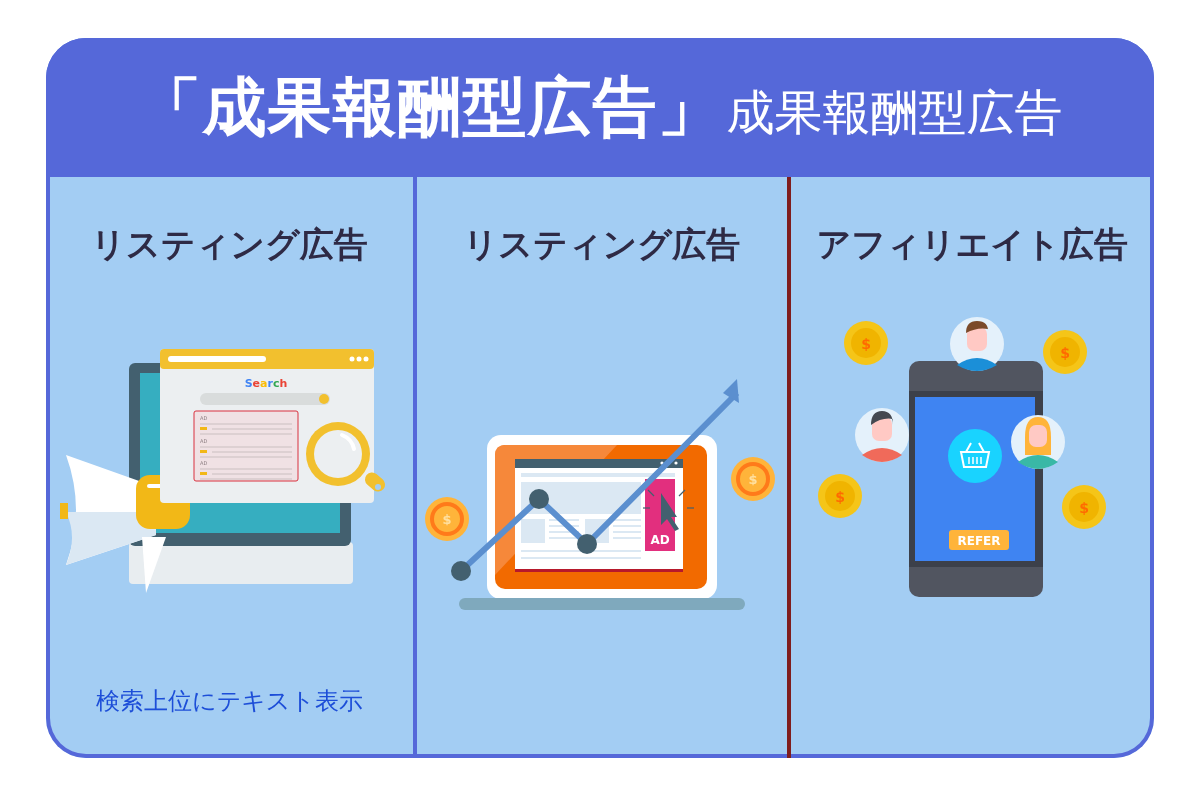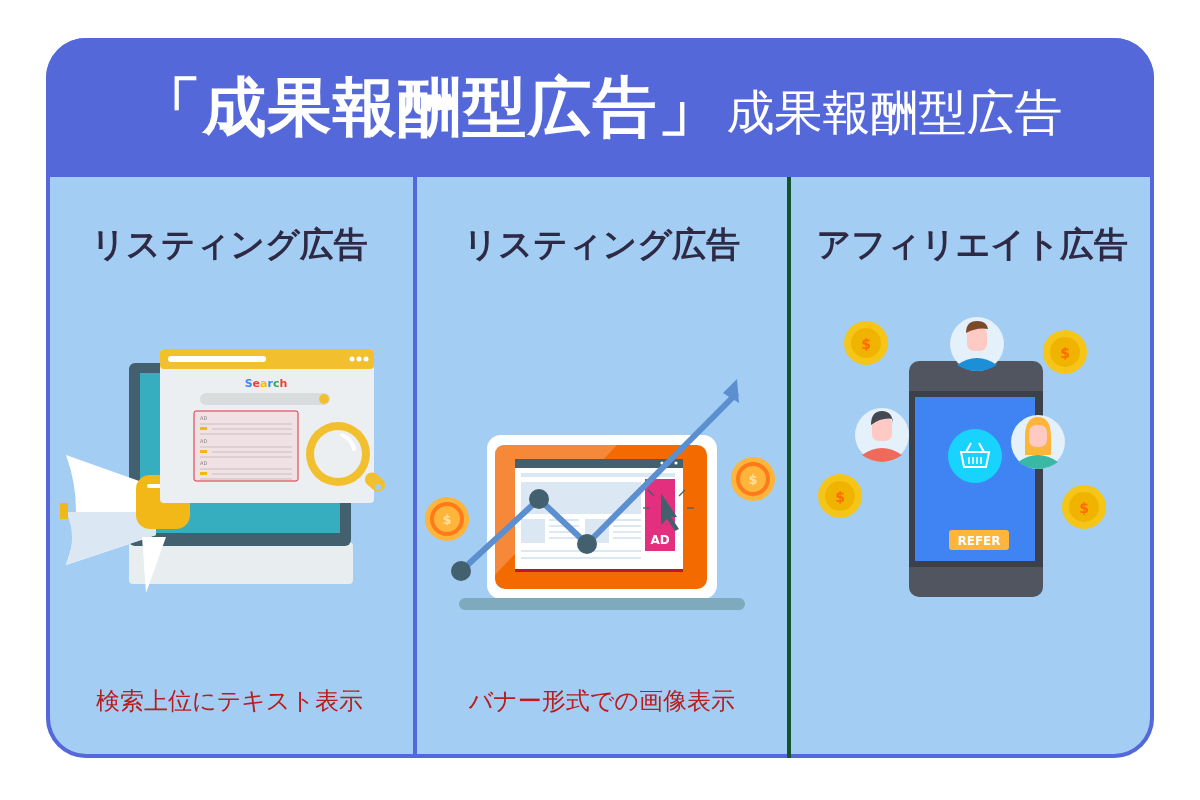--- a/index.html
+++ b/index.html
@@ -14,28 +14,28 @@
     position: absolute; left: 0; top: 0; width: 100%; height: 139px;
     background: #5568d9; display: flex; align-items: center; justify-content: center;
   }
   .title { color: #fff; font-weight: bold; white-space: nowrap; display: flex; align-items: baseline; }
   .title .main { font-size: 64px; letter-spacing: 1px; }
   .title .sub { font-size: 48px; font-weight: normal; margin-left: 4px; }
   .cols { position: absolute; left: 0; top: 139px; width: 100%; height: 581px; display: flex; }
   .col { position: relative; height: 100%; padding-left: 43px; }
   .col.c1 { width: 367px; }
   .col.c2 { width: 370px; border-left: 4px solid #5568d9; }
-  .col.c3 { width: 363px; border-left: 4px solid #14532d; }
+  .col.c3 { width: 363px; border-left: 4px solid #7f1d1d; }
   .col-title {
     position: absolute; top: 45px; left: 0; width: 100%; text-align: center;
     font-size: 34px; font-weight: bold; color: #2e2a45;
   }
   .col-caption {
     position: absolute; top: 508px; left: 0; width: 100%; text-align: center;
-    font-size: 24px; color: #b91c1c;
+    font-size: 24px; color: #1d4ed8;
   }
   .illus { position: absolute; left: 0; top: 130px; width: 100%; height: 330px; }
   svg { display: block; }
 </style>
 </head>
 <body>
 
 <div class="frame">
   <div class="header">
     <div class="title">
@@ -169,21 +169,20 @@
               <circle cx="30" cy="212" r="15" fill="#ffb43a" stroke="#ff7a1a" stroke-width="4"></circle>
             <text x="30" y="217" text-anchor="middle" fill="#ffe0a0" font-weight="bold" font-size="13" font-family="DejaVu Sans, sans-serif">$</text>
           </g>
           <g>
             <circle cx="336" cy="172" r="22" fill="#ffb43a"></circle>
               <circle cx="336" cy="172" r="15" fill="#ffb43a" stroke="#ff7a1a" stroke-width="4"></circle>
             <text x="336" y="177" text-anchor="middle" fill="#ffe0a0" font-weight="bold" font-size="13" font-family="DejaVu Sans, sans-serif">$</text>
           </g>
         </svg>
       </div>
-      <div class="col-caption">バナー形式での画像表示</div>
     </div>
 
     <div class="col c3">
       <div class="col-title">アフィリエイト広告</div>
       <div class="illus">
         <svg width="363" height="330" viewBox="0 0 363 330">
 
           <rect x="118" y="54" width="134" height="236" rx="10" fill="#515560"></rect>
           <rect x="118" y="84" width="134" height="176" fill="#3c404a"></rect>
           <rect x="124" y="90" width="120" height="164" fill="#3f84f2"></rect>

